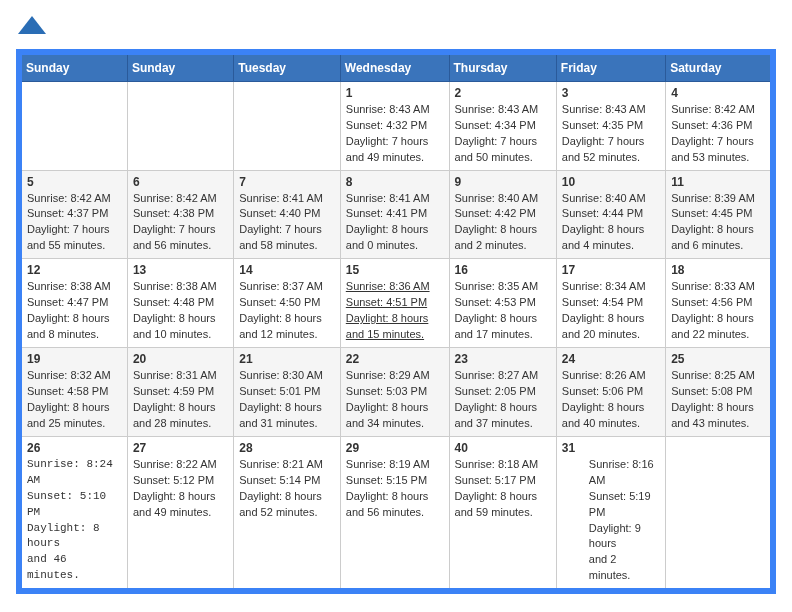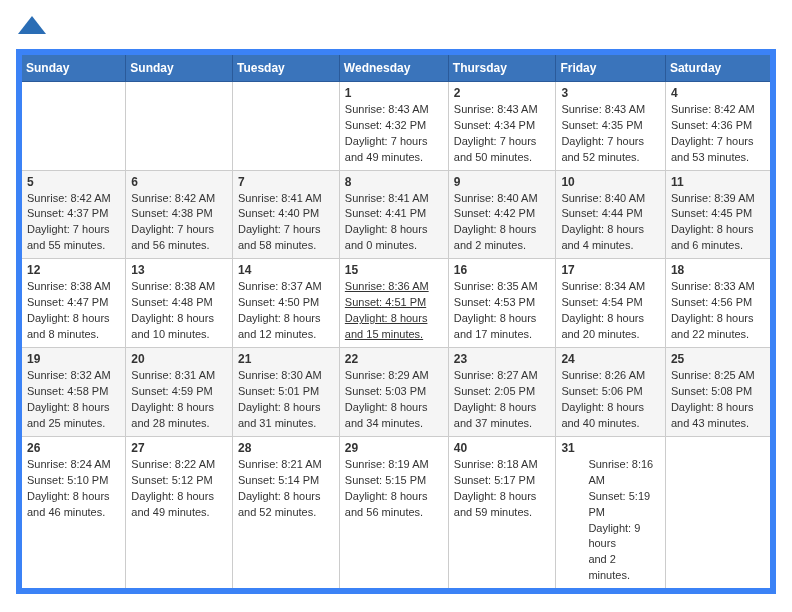--- a/index.html
+++ b/index.html
@@ -323,21 +323,21 @@
             <span class="day-num">25</span>
             <div class="day-info" style="white-space: pre-line;">Sunrise: 8:25 AM
 Sunset: 5:08 PM
 Daylight: 8 hours
 and 43 minutes.</div>
           </td>
         </tr>
         <tr class="row-odd">
           <td>
             <span class="day-num">26</span>
-            <div class="day-info" style="white-space: pre-line;">Sunrise: 8:24 AM
+            <div class="day-info" style="white-space: pre-line; font-family: Liberation Mono, monospace;">Sunrise: 8:24 AM
 Sunset: 5:10 PM
 Daylight: 8 hours
 and 46 minutes.</div>
           </td>
           <td>
             <span class="day-num">27</span>
             <div class="day-info" style="white-space: pre-line;">Sunrise: 8:22 AM
 Sunset: 5:12 PM
 Daylight: 8 hours
 and 49 minutes.</div>

